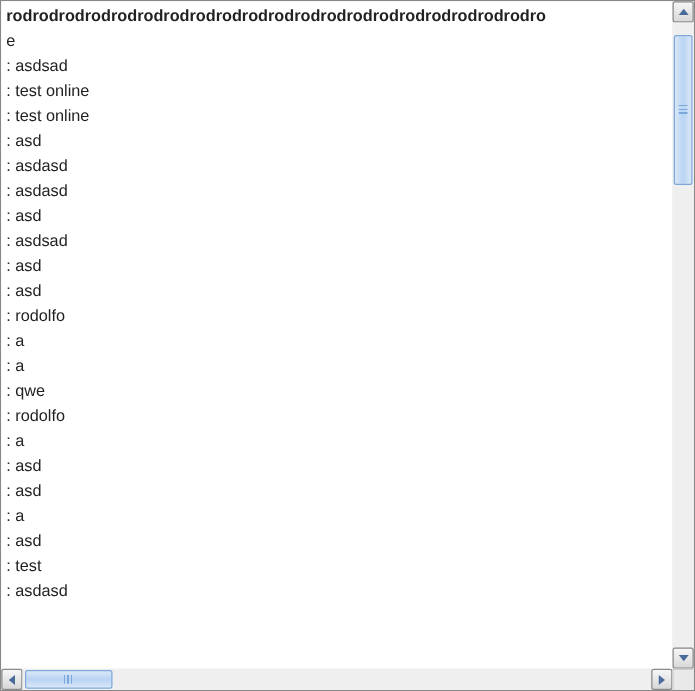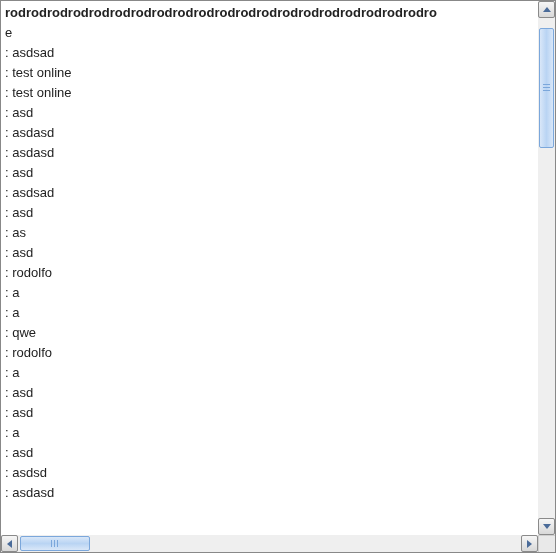--- a/index.html
+++ b/index.html
@@ -197,33 +197,32 @@
           <div class="msg-line">e</div>
           <div class="msg-line">: asdsad</div>
           <div class="msg-line">: test online</div>
           <div class="msg-line">: test online</div>
           <div class="msg-line">: asd</div>
           <div class="msg-line">: asdasd</div>
           <div class="msg-line">: asdasd</div>
           <div class="msg-line">: asd</div>
           <div class="msg-line">: asdsad</div>
           <div class="msg-line">: asd</div>
-          <div class="msg-line">: as</div>
           <div class="msg-line">: asd</div>
           <div class="msg-line">: rodolfo</div>
           <div class="msg-line">: a</div>
           <div class="msg-line">: a</div>
           <div class="msg-line">: qwe</div>
           <div class="msg-line">: rodolfo</div>
           <div class="msg-line">: a</div>
           <div class="msg-line">: asd</div>
           <div class="msg-line">: asd</div>
           <div class="msg-line">: a</div>
           <div class="msg-line">: asd</div>
-          <div class="msg-line">: asdsd</div>
+          <div class="msg-line">: test</div>
           <div class="msg-line">: asdasd</div>
         </div>
     </div>
   </div>
 
   <div class="vscrollbar">
     <div class="vsb-btn up">
       <div class="arrow up"></div>
     </div>
     <div class="vsb-track">

